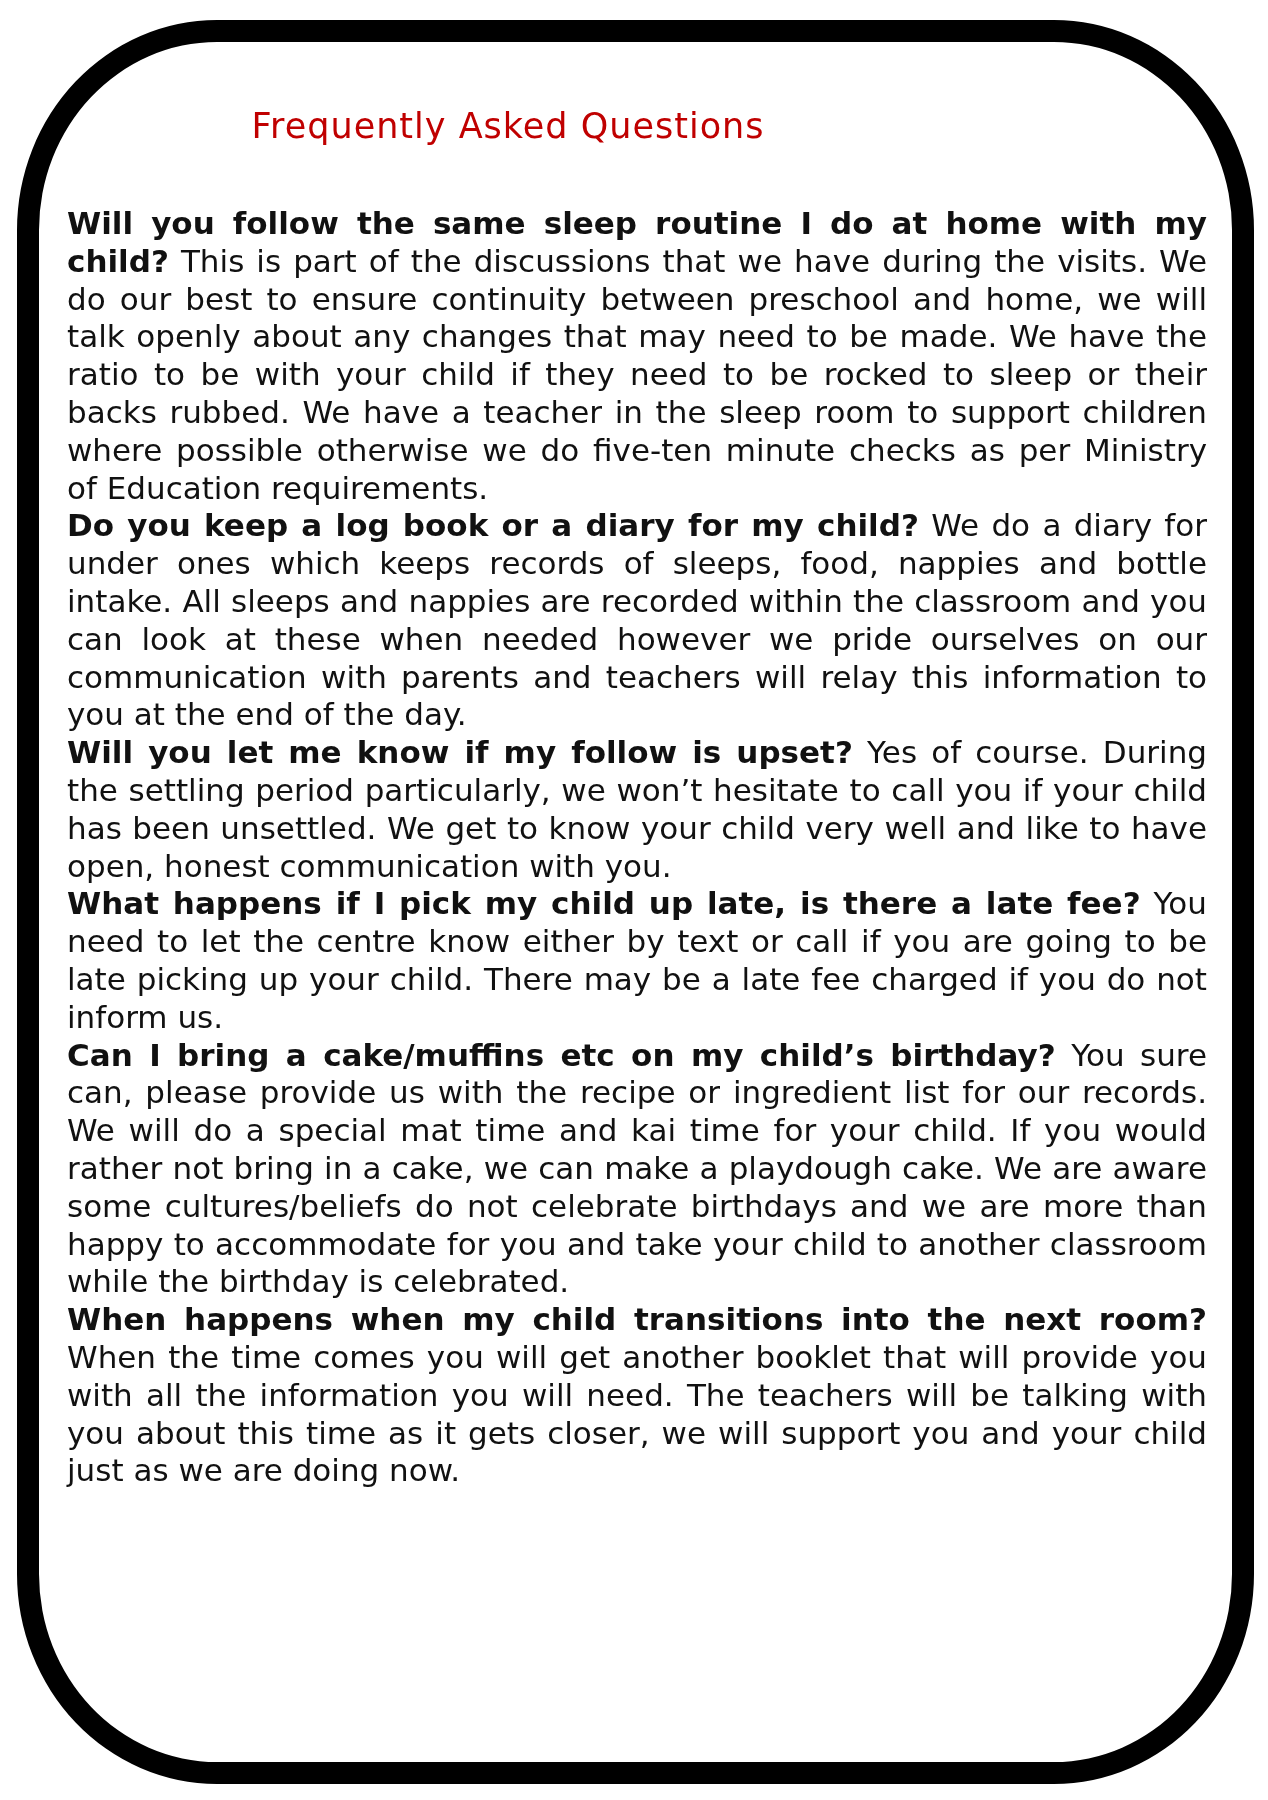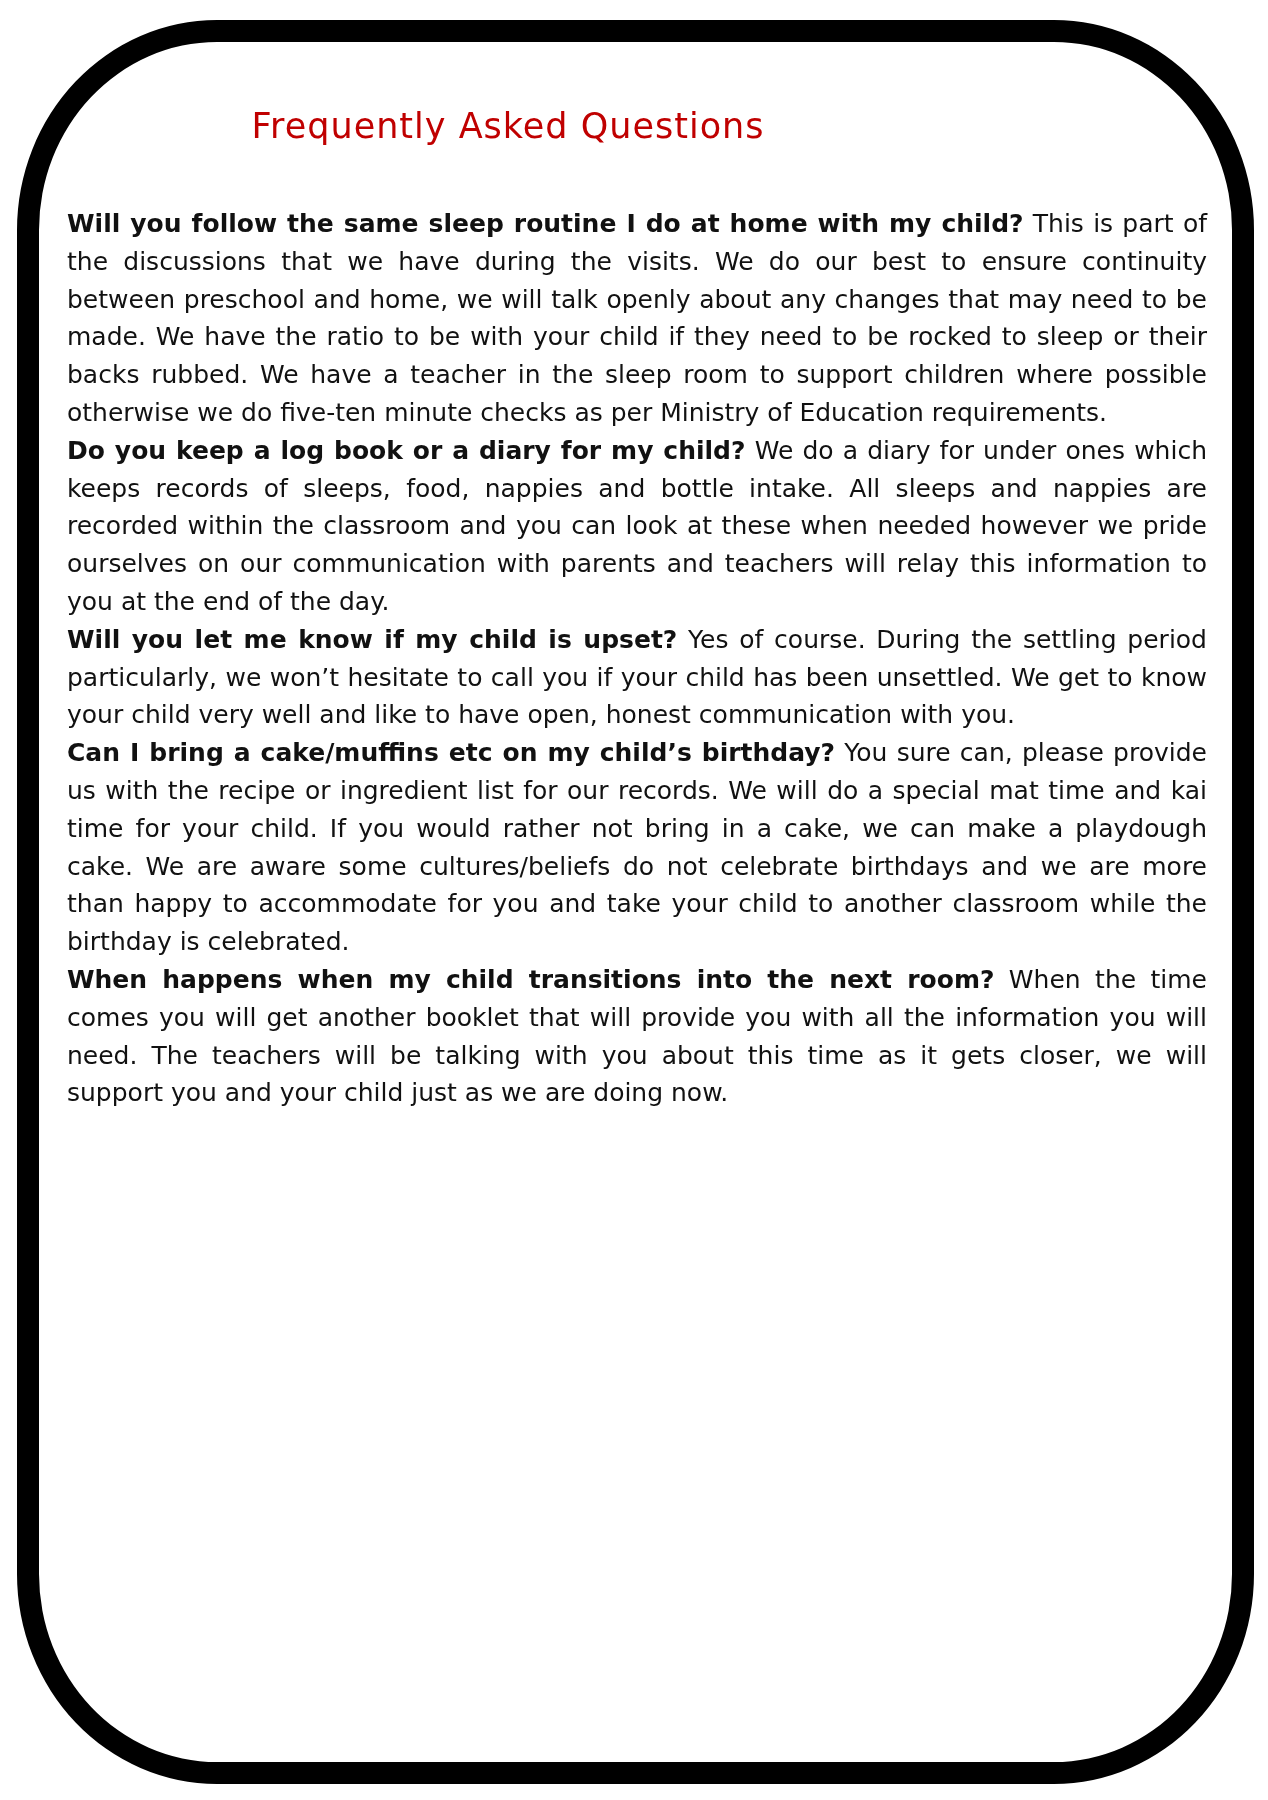--- a/index.html
+++ b/index.html
@@ -8,32 +8,33 @@
     position:absolute; left:17px; top:20px; width:1193px; height:1720px;
     border:22px solid #000; border-radius:200px / 210px; background:#fff;
   }
   .title {
     position:absolute; left:0; width:1016px; top:106px; text-align:center;
     color:#c00000; font-family:"DejaVu Sans", sans-serif; font-size:35px;
     letter-spacing:1px; margin:0; font-weight:normal;
   }
   .content {
     position:absolute; left:67px; top:205px; width:1140px;
-    font-family:"DejaVu Sans", sans-serif; font-size:25px; line-height:37.8px;
+    font-family:"DejaVu Sans", sans-serif; font-size:31px; line-height:37.8px;
     color:#111; text-align:justify;
   }
   .content p { margin:0; }
   .q { font-weight:bold; }
 </style>
 </head>
 <body>
 
 <div class="frame"></div>
 
 <h1 class="title">Frequently Asked Questions</h1>
 
 <div class="content">
   <p><span class="q">Will you follow the same sleep routine I do at home with my child?</span><span> This is part of the discussions that we have during the visits.  We do our best to ensure continuity between preschool and home, we will talk openly about any changes that may need to be made.  We have the ratio to be with your child if they need to be rocked to sleep or their backs rubbed.  We have a teacher in the sleep room to support children where possible otherwise we do five-ten minute checks as per Ministry of Education requirements.</span></p>
   <p><span class="q">Do you keep a log book or a diary for my child?</span><span>  We do a diary for under ones which keeps records of sleeps, food, nappies and bottle intake.  All sleeps and nappies are recorded within the classroom and you can look at these when needed however we pride ourselves on our communication with parents and teachers will relay this information to you at the end of the day.</span></p>
-  <p><span class="q">Will you let me know if my child is upset?</span><span>  Yes of course.  During the settling period particularly, we won’t hesitate to call you if your child has been unsettled.  We get to know your child very well and like to have open, honest communication with you.</span></p>
+  <p><span class="q">Will you let me know if my follow is upset?</span><span>  Yes of course.  During the settling period particularly, we won’t hesitate to call you if your child has been unsettled.  We get to know your child very well and like to have open, honest communication with you.</span></p>
+  <p><span class="q">What happens if I pick my child up late, is there a late fee?</span><span>  You need to let the centre know either by text or call if you are going to be late picking up your child.  There may be a late fee charged if you do not inform us.</span></p>
   <p><span class="q">Can I bring a cake/muffins etc on my child’s birthday?</span><span>  You sure can, please provide us with the recipe or ingredient list for our records.  We will do a special mat time and kai time for your child.  If you would rather not bring in a cake, we can make a playdough cake.  We are aware some cultures/beliefs do not celebrate birthdays and we are more than happy to accommodate for you and take your child to another classroom while the birthday is celebrated.</span></p>
   <p><span class="q">When happens when my child transitions into the next room?</span><span>  When the time comes you will get another booklet that will provide you with all the information you will need.  The teachers will be talking with you about this time as it gets closer, we will support you and your child just as we are doing now.</span></p>
 </div>
 
 </body></html>

